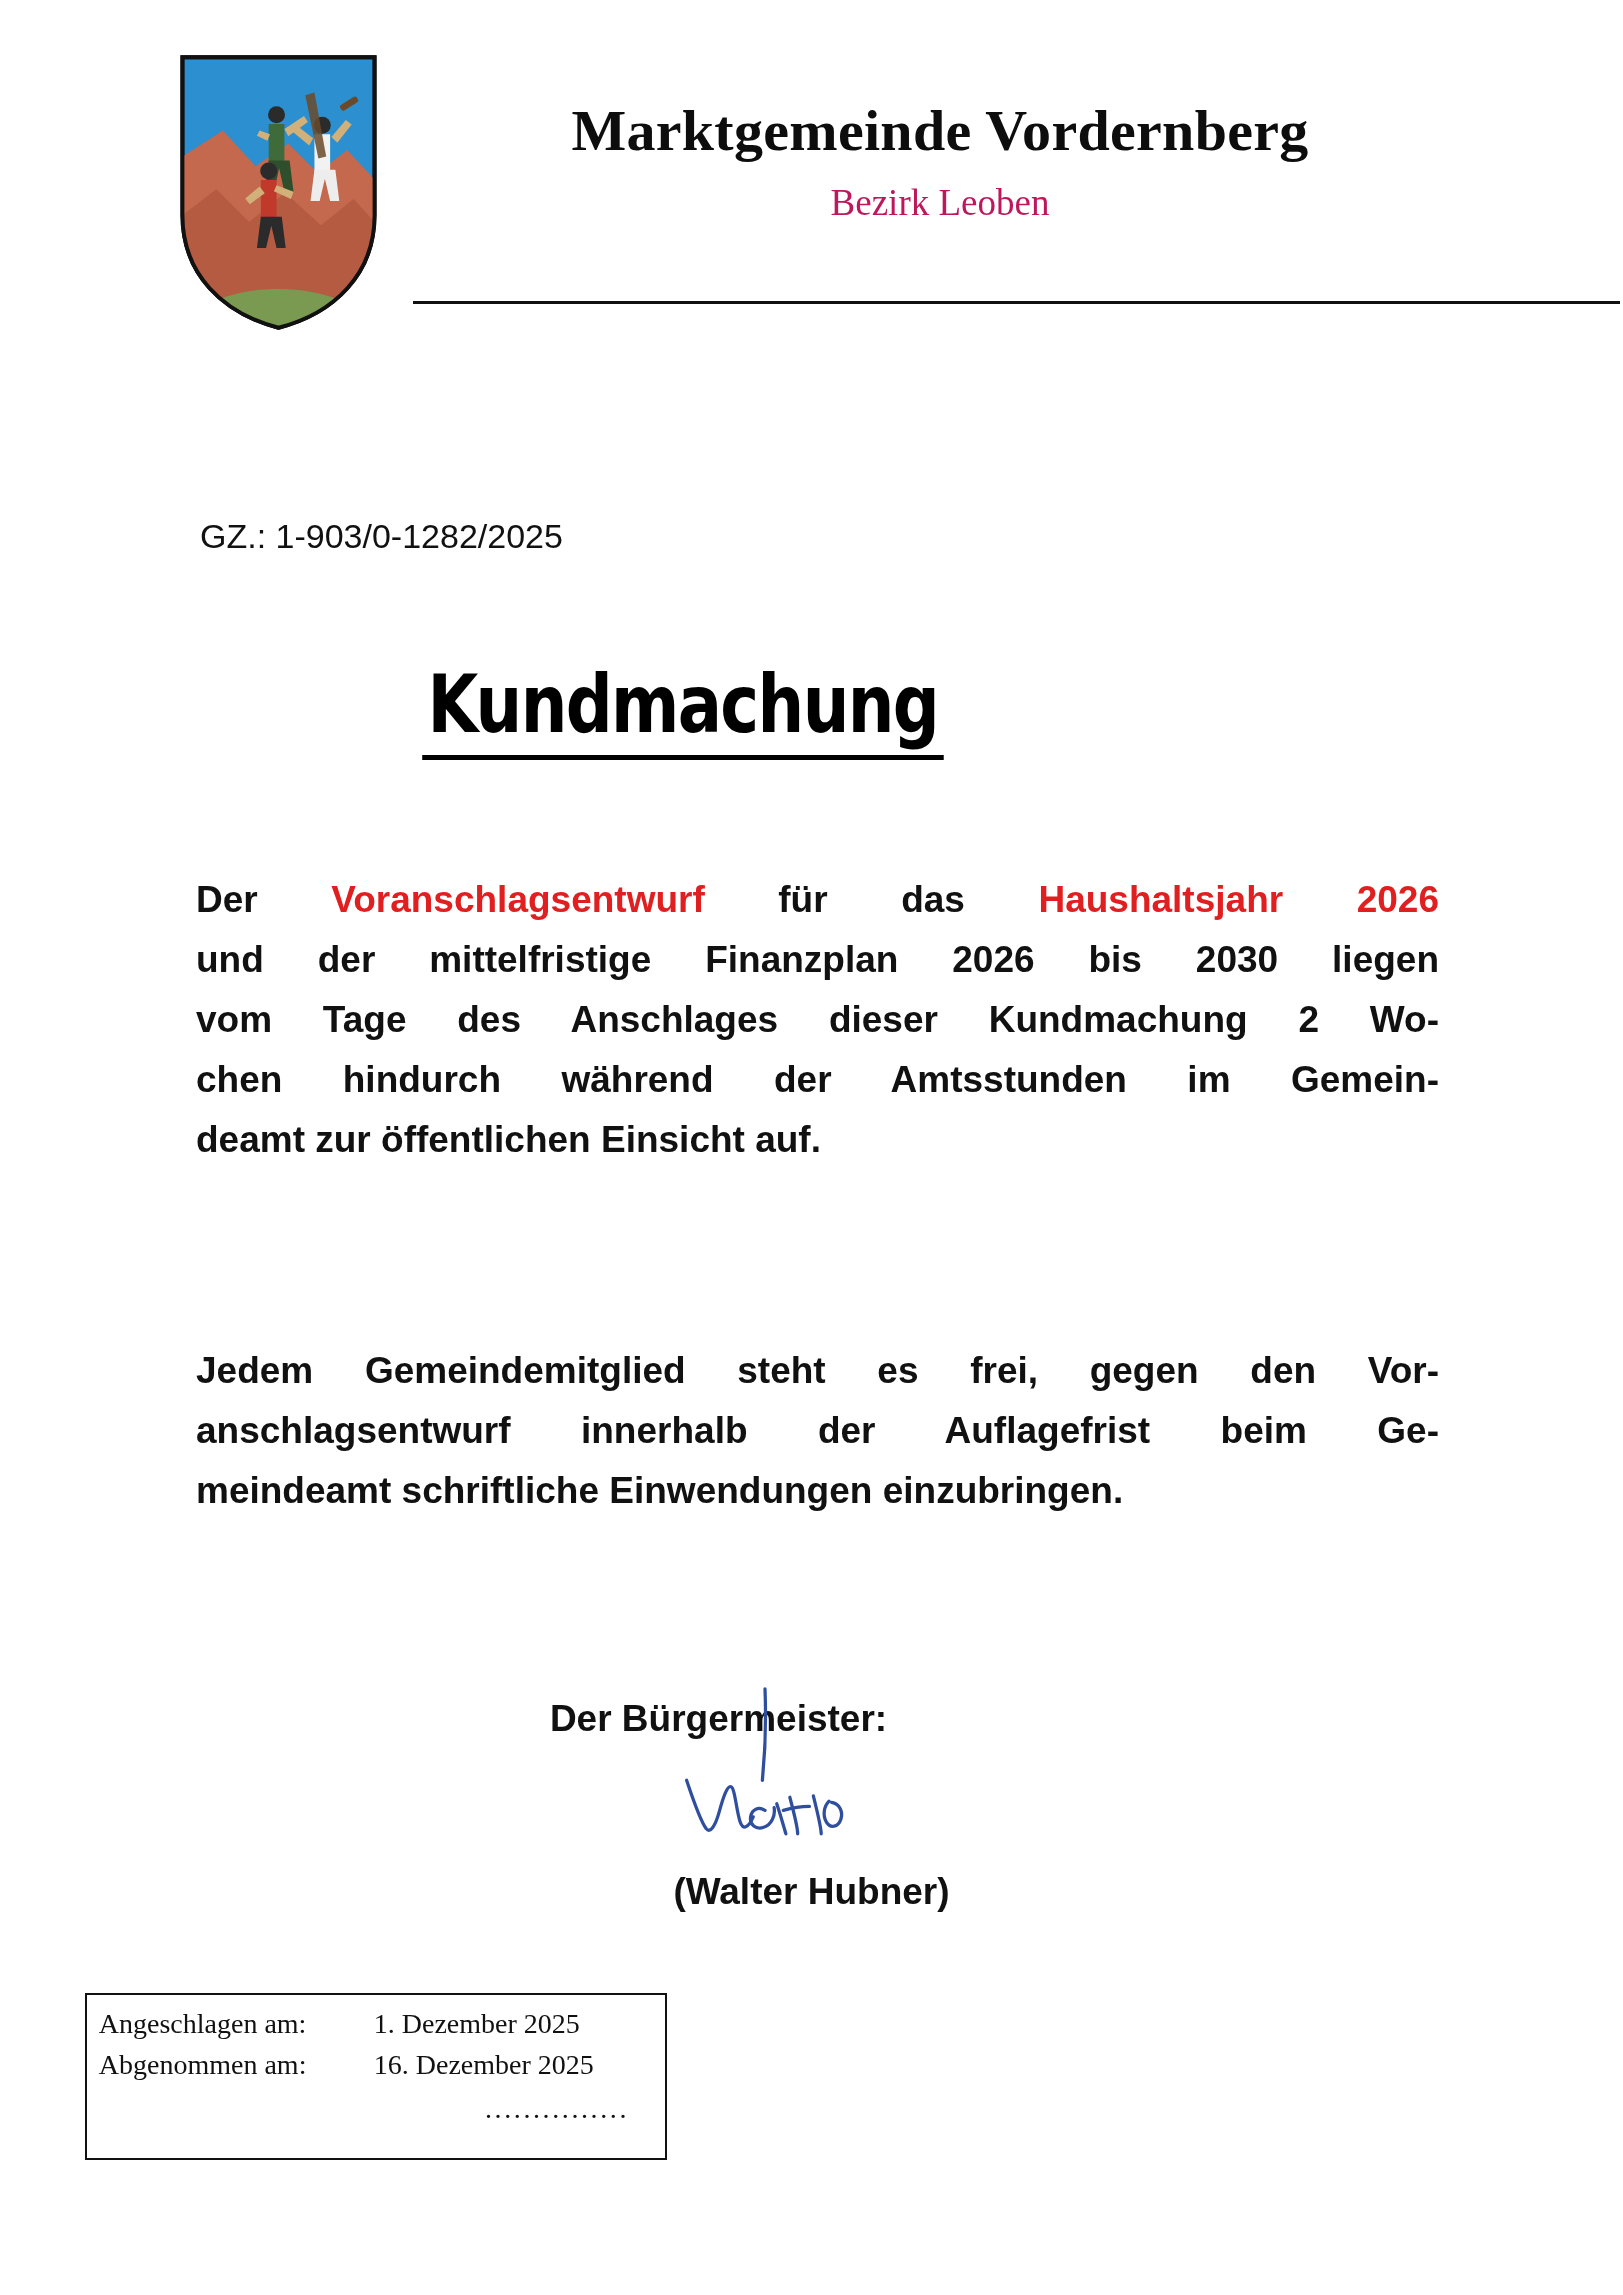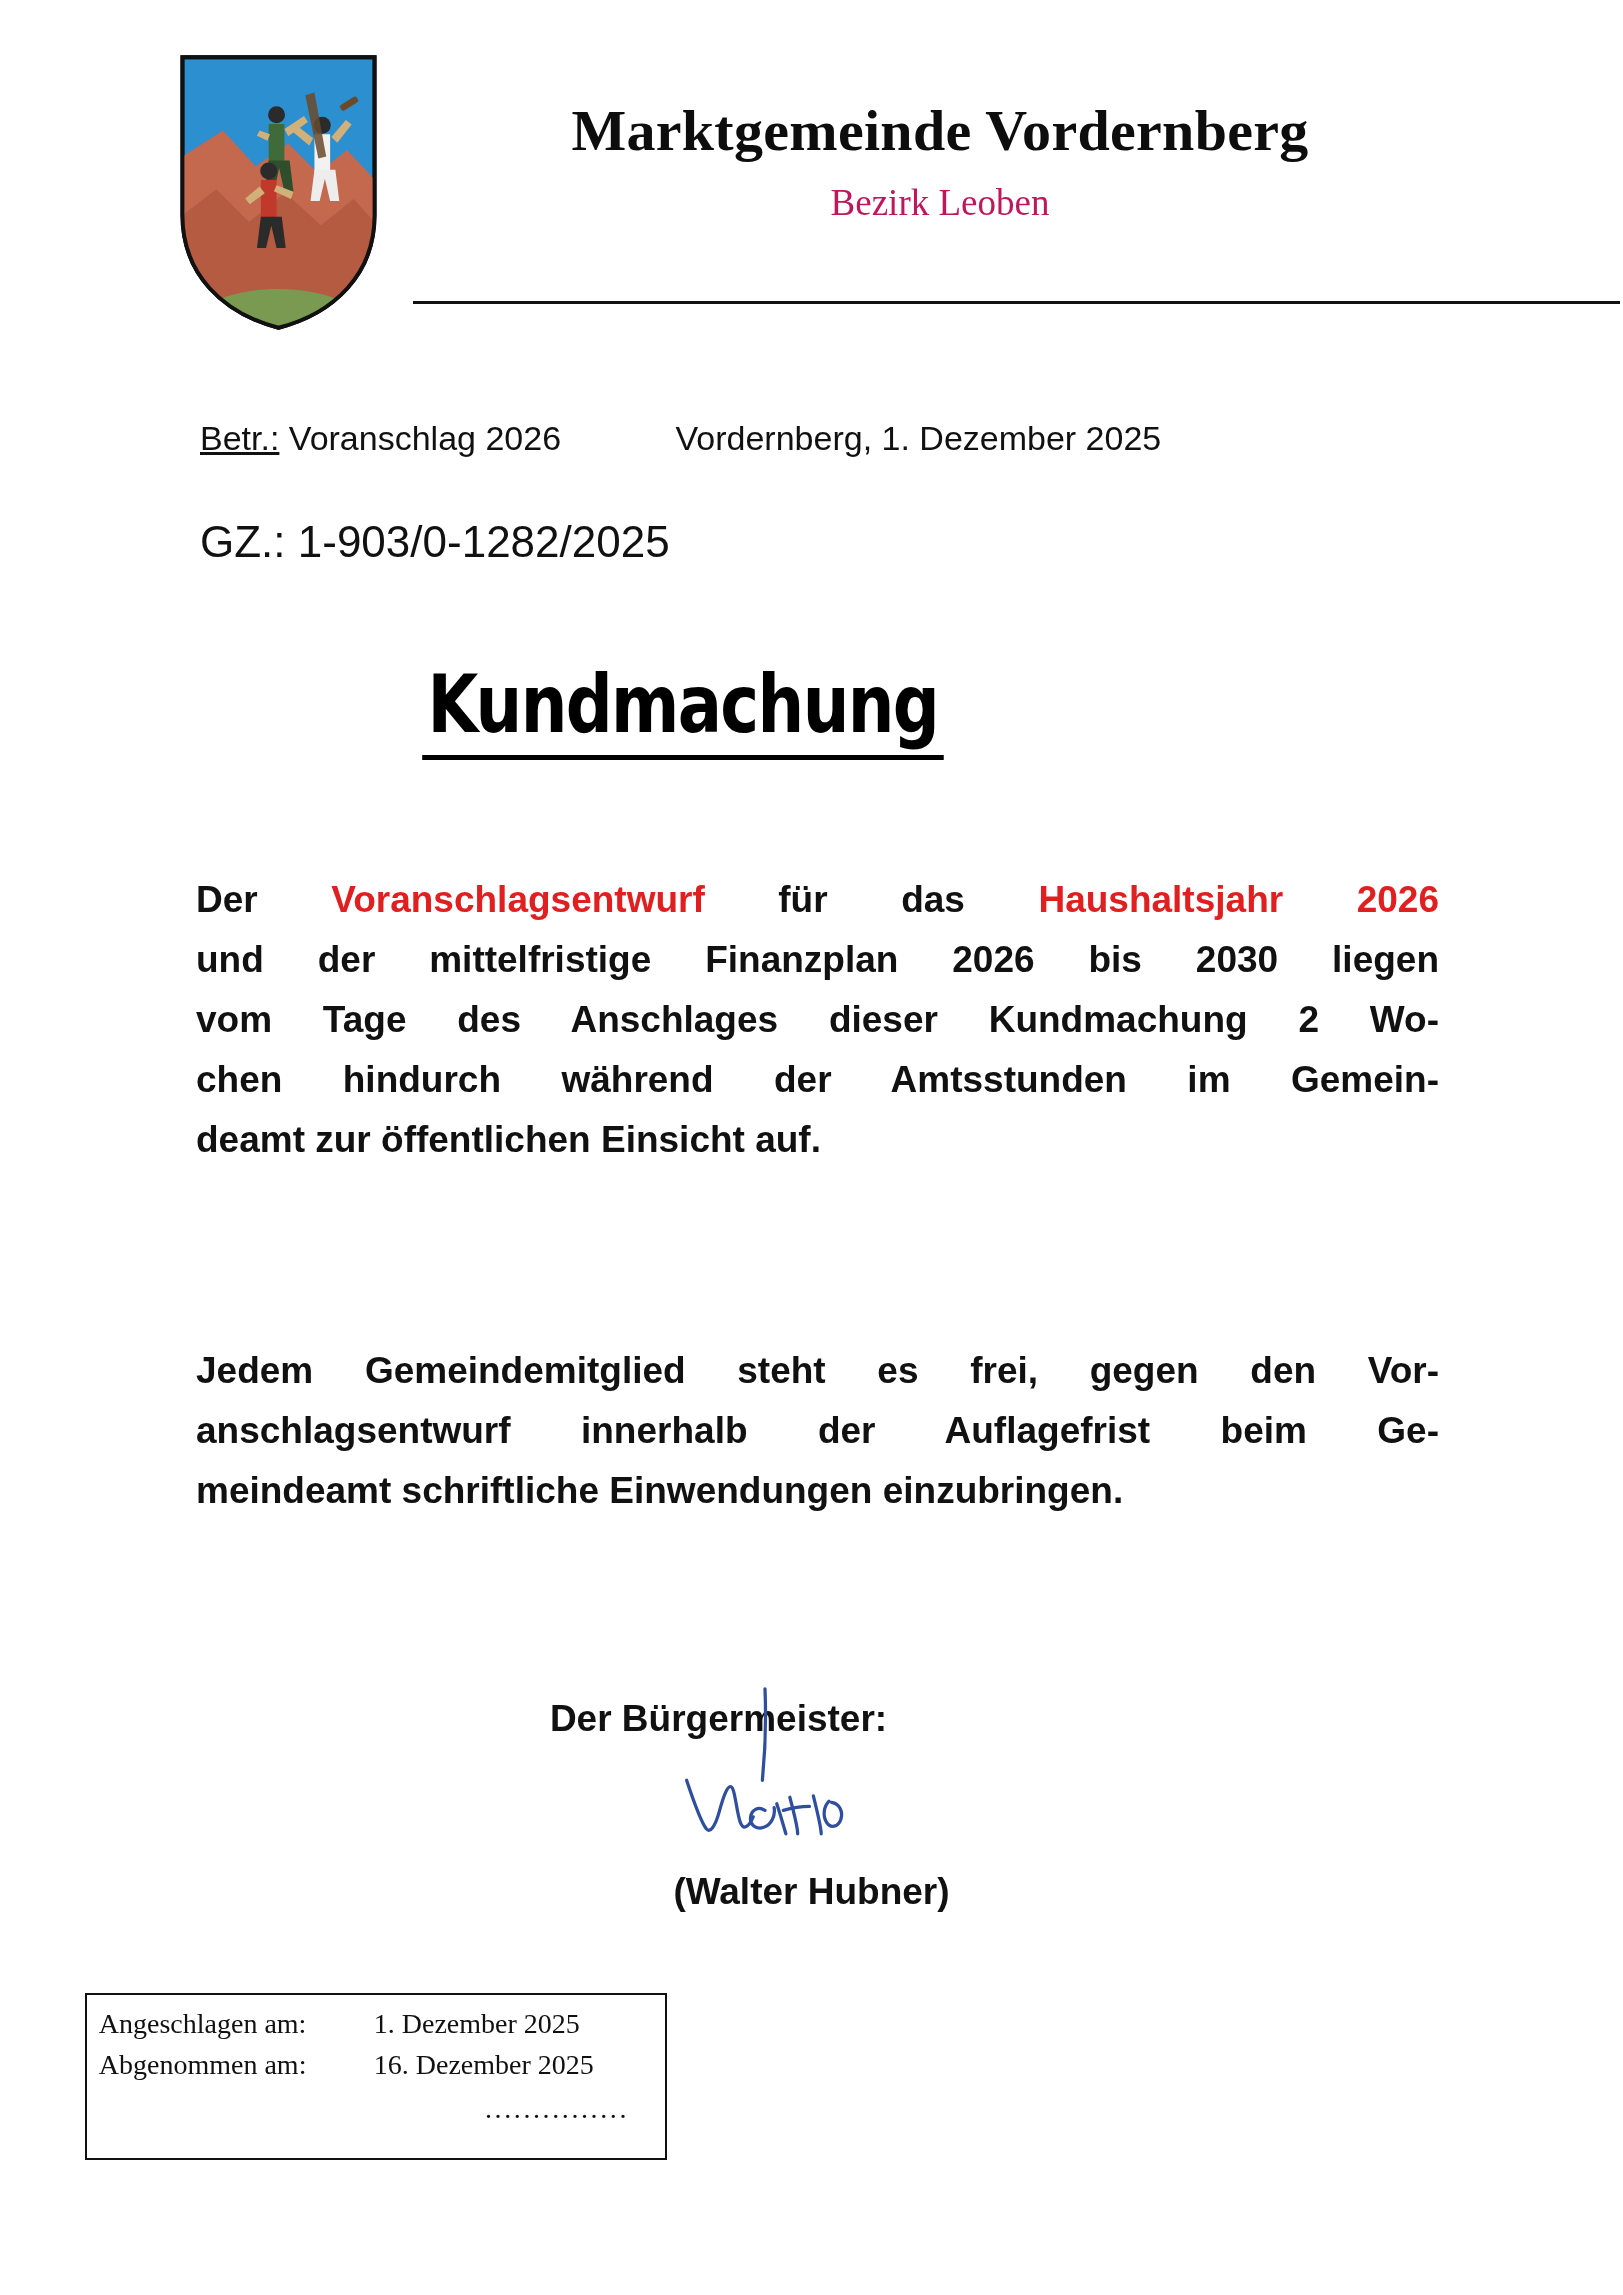--- a/index.html
+++ b/index.html
@@ -90,21 +90,21 @@
     text-decoration: underline;
   }
   .ref-place {
     display: inline-block;
     margin-left: 105px;
   }
   .ref-gz {
     position: absolute;
     left: 200px;
     top: 517px;
-    font-size: 44px;
+    font-size: 34px;
     color: #111111;
     white-space: nowrap;
   }
 
   
   .title {
     position: absolute;
     left: 0;
     top: 658px;
     width: 1365px;
@@ -272,25 +272,20 @@
     </div>
 
     <div class="header-text">
       <div class="muni-name">Marktgemeinde Vordernberg</div>
       <div class="district">Bezirk Leoben</div>
     </div>
 
     <div class="header-rule"></div>
   </div>
 
-  <div class="ref-row">
-    <span class="ref-subject-label">Betr.:</span>
-    <span>Voranschlag 2026</span>
-    <span class="ref-place">Vordernberg, 1. Dezember 2025</span>
-  </div>
   <div class="ref-gz">GZ.: 1-903/0-1282/2025</div>
 
   <div class="title">
     <span>Kundmachung</span>
   </div>
 
   <div class="body-block p1">
     <p>
       <span class="just-line">
         <span>Der </span><span class="accent">Voranschlagsentwurf</span><span> für das </span><span class="accent">Haushaltsjahr 2026</span>

